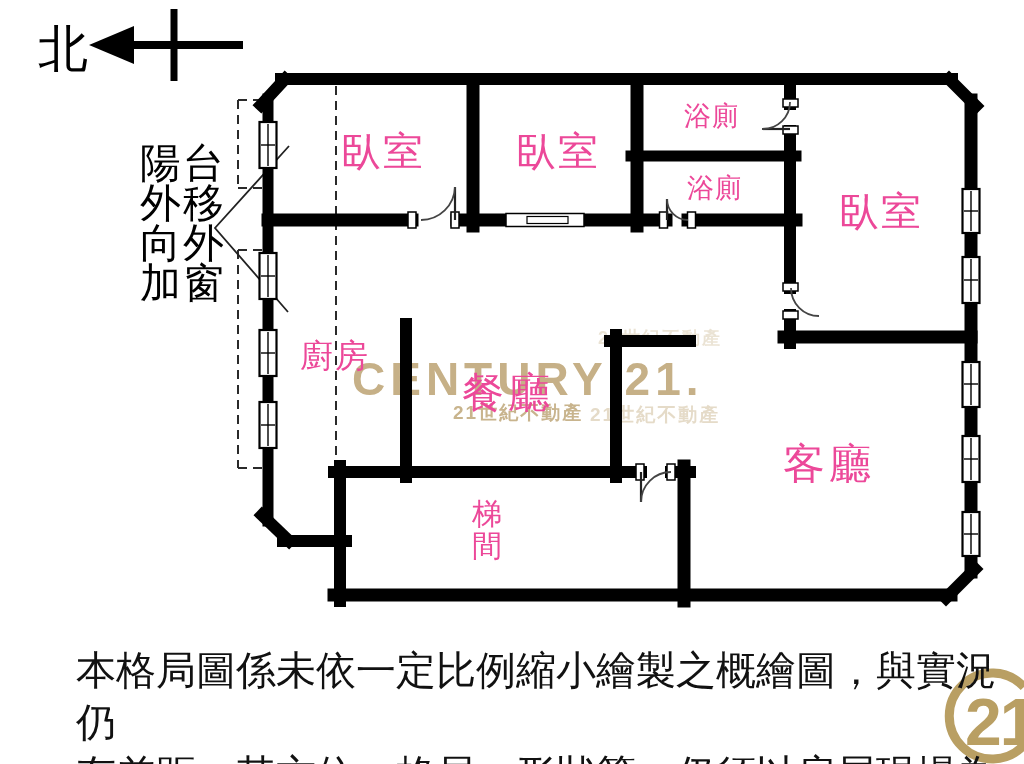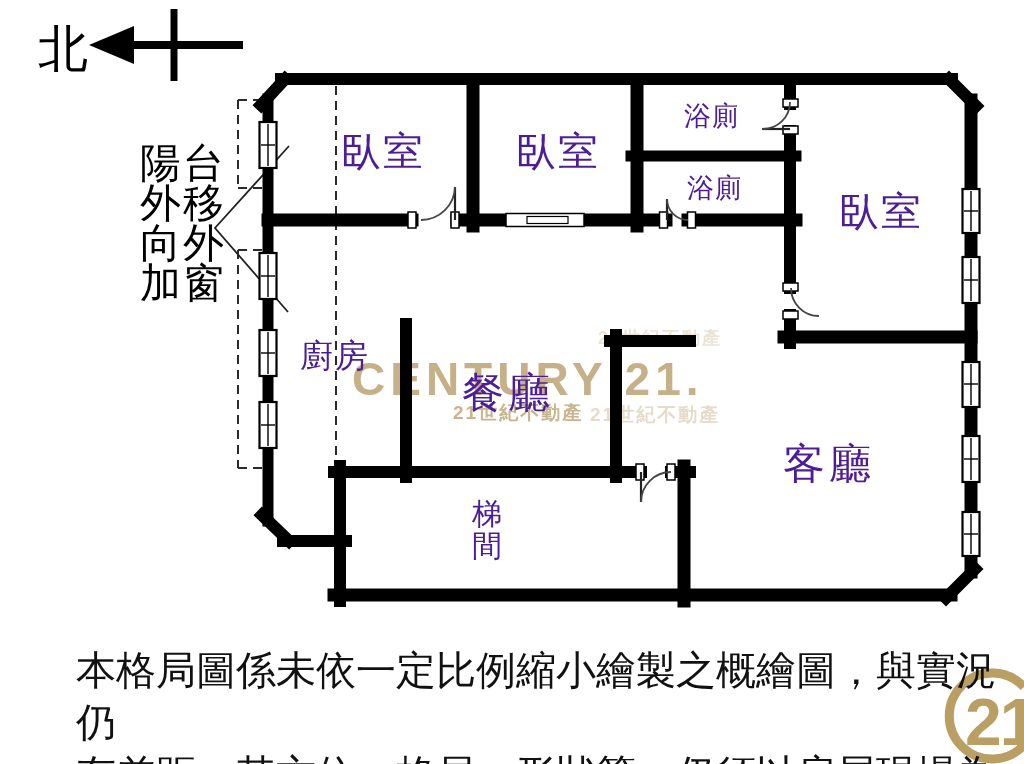--- a/index.html
+++ b/index.html
@@ -2,21 +2,21 @@
 <html><head>
 <meta charset="utf-8">
 <style>
   html,body{margin:0;padding:0;background:#ffffff;}
   #stage{
     position:relative;width:1024px;height:764px;background:#ffffff;
     overflow:hidden;font-family:"Liberation Sans",sans-serif;
   }
   #plan-svg{position:absolute;left:0;top:0;z-index:2;}
   .lbl{
-    position:absolute;z-index:3;color:#4c1d95;
+    position:absolute;z-index:3;color:#ec4899;
     font-family:"Liberation Serif","DejaVu Serif",serif;
     transform:translate(-50%,-50%);white-space:pre-line;text-align:center;line-height:1.08;
   }
   .room-lg{font-size:40px;letter-spacing:2px;}
   .room-xl{font-size:42px;letter-spacing:4px;}
   .room-sm{font-size:27px;letter-spacing:1px;}
   #north-label{
     position:absolute;left:38px;top:16px;z-index:3;font-size:50px;color:#000;
     font-family:"Liberation Serif","DejaVu Serif",serif;
   }

